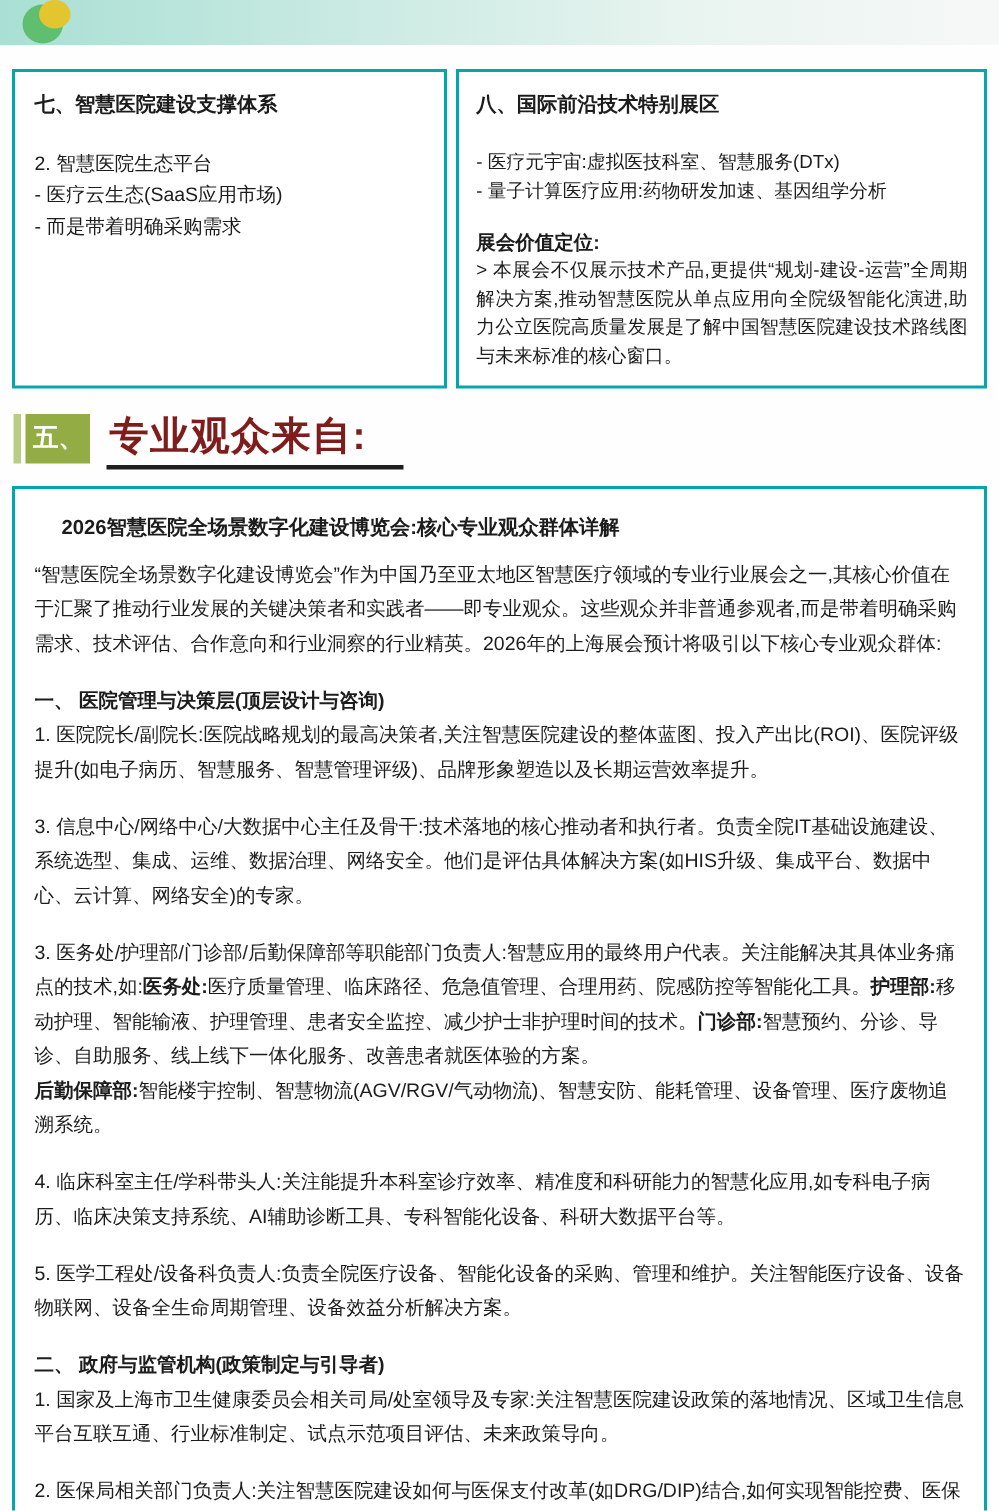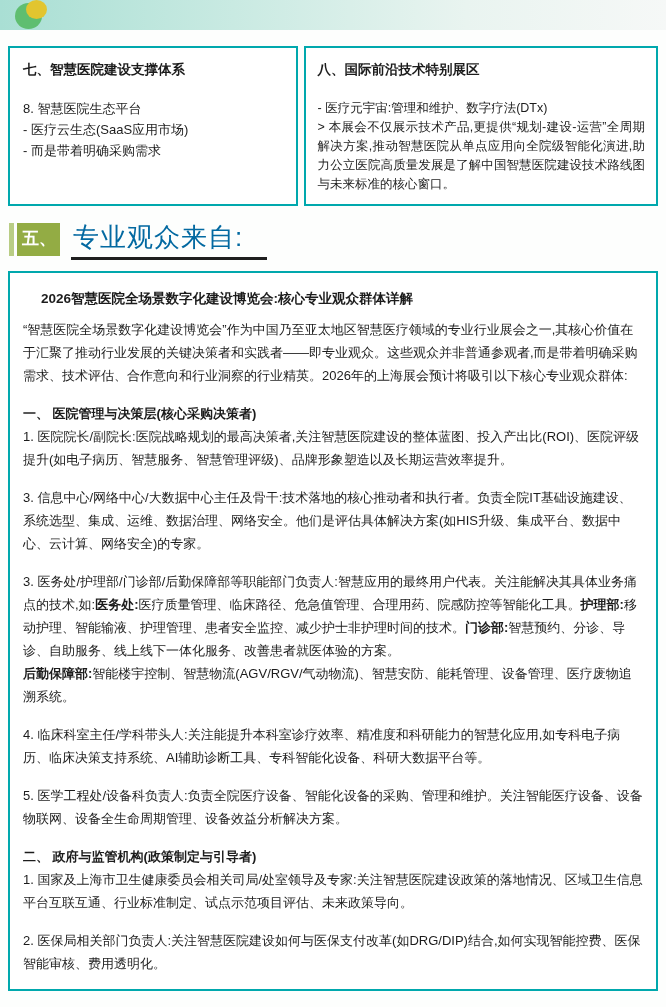--- a/index.html
+++ b/index.html
@@ -41,21 +41,21 @@
   
   .section-header { display:flex; align-items:flex-start; margin:17px 0 0 9px; }
   .sh-bar { width:5px; height:33px; background:#b9cd85; flex:none; }
   .sh-numbox {
     margin-left:3px; flex:none;
     background:#93ac44; color:#ffffff;
     font-weight:bold; font-size:17px;
     padding:6px 4px 8px 5px; line-height:19px;
   }
   .sh-title-wrap { margin-left:11px; border-bottom:3px solid #1f1f1f; padding:0 24px 6px 2px; }
-  .sh-title { color:#0369a1; font-size:26px; font-weight:normal; letter-spacing:1px; line-height:28px; }
+  .sh-title { color:#7f1d1d; font-size:26px; font-weight:bold; letter-spacing:1px; line-height:28px; }
   
   .main-card {
     margin:11px 8px 0 8px;
     border:2px solid #00a8ad; background:#ffffff;
     padding:13px 13px 14px 13px;
   }
   .mc-title { font-weight:bold; font-size:13.5px; line-height:20px; padding-left:18px; margin:3px 0 9px 0; }
   .para { font-size:13px; line-height:23px; margin:0 0 15px 0; text-align:left; }
   .para:last-child { margin-bottom:0; }
   .sec-heading { font-weight:bold; font-size:13px; line-height:23px; margin:0; }
@@ -68,48 +68,50 @@
 <div class="topbar">
   <span class="logo-green"></span>
   <span class="logo-yellow"></span>
 </div>
 
 <div class="cards-row">
 
   <div class="tcard tcard-left">
     <div class="tcard-title">七、智慧医院建设支撑体系</div>
     <div class="tgroup">
-      <div class="tline">8. 智慧医院生态平台</div>
+      <div class="tline">2. 智慧医院生态平台</div>
       <div class="tline">- 医疗云生态(SaaS应用市场)</div>
       <div class="tline">- 而是带着明确采购需求</div>
     </div>
   </div>
 
   <div class="tcard tcard-right">
     <div class="tcard-title">八、国际前沿技术特别展区</div>
     <div class="rlist">
-      <div class="rline">- 医疗元宇宙:管理和维护、数字疗法(DTx)</div>
+      <div class="rline">- 医疗元宇宙:虚拟医技科室、智慧服务(DTx)</div>
+      <div class="rline">- 量子计算医疗应用:药物研发加速、基因组学分析</div>
     </div>
+    <div class="rvalue-title">展会价值定位:</div>
     <div class="rvalue-text">&gt; 本展会不仅展示技术产品,更提供“规划-建设-运营”全周期解决方案,推动智慧医院从单点应用向全院级智能化演进,助力公立医院高质量发展是了解中国智慧医院建设技术路线图与未来标准的核心窗口。</div>
   </div>
 
 </div>
 
 <div class="section-header">
   <span class="sh-bar"></span>
   <span class="sh-numbox">五、</span>
   <span class="sh-title-wrap"><span class="sh-title">专业观众来自:</span></span>
 </div>
 
 <div class="main-card">
   <div class="mc-title">2026智慧医院全场景数字化建设博览会:核心专业观众群体详解</div>
 
   <p class="para">“智慧医院全场景数字化建设博览会”作为中国乃至亚太地区智慧医疗领域的专业行业展会之一,其核心价值在于汇聚了推动行业发展的关键决策者和实践者——即专业观众。这些观众并非普通参观者,而是带着明确采购需求、技术评估、合作意向和行业洞察的行业精英。2026年的上海展会预计将吸引以下核心专业观众群体:</p>
 
-  <p class="para sec-heading" style="margin-bottom:0;">一、 医院管理与决策层(核心采购决策者)</p>
+  <p class="para sec-heading" style="margin-bottom:0;">一、 医院管理与决策层(顶层设计与咨询)</p>
 
   <p class="para"><span class="lead">1. 医院院长/副院长:</span><span>医院战略规划的最高决策者,关注智慧医院建设的整体蓝图、投入产出比(ROI)、医院评级提升(如电子病历、智慧服务、智慧管理评级)、品牌形象塑造以及长期运营效率提升。</span></p>
 
   <p class="para"><span class="lead">3. 信息中心/网络中心/大数据中心主任及骨干:</span><span>技术落地的核心推动者和执行者。负责全院IT基础设施建设、系统选型、集成、运维、数据治理、网络安全。他们是评估具体解决方案(如HIS升级、集成平台、数据中心、云计算、网络安全)的专家。</span></p>
 
   <p class="para"><span class="lead">3. 医务处/护理部/门诊部/后勤保障部等职能部门负责人:</span><span>智慧应用的最终用户代表。关注能解决其具体业务痛点的技术,如:</span><span class="sublabel">医务处:</span><span>医疗质量管理、临床路径、危急值管理、合理用药、院感防控等智能化工具。</span><span class="sublabel">护理部:</span><span>移动护理、智能输液、护理管理、患者安全监控、减少护士非护理时间的技术。</span><span class="sublabel">门诊部:</span><span>智慧预约、分诊、导诊、自助服务、线上线下一体化服务、改善患者就医体验的方案。</span><br><span class="sublabel">后勤保障部:</span><span>智能楼宇控制、智慧物流(AGV/RGV/气动物流)、智慧安防、能耗管理、设备管理、医疗废物追溯系统。</span></p>
 
   <p class="para"><span class="lead">4. 临床科室主任/学科带头人:</span><span>关注能提升本科室诊疗效率、精准度和科研能力的智慧化应用,如专科电子病历、临床决策支持系统、AI辅助诊断工具、专科智能化设备、科研大数据平台等。</span></p>
 
   <p class="para"><span class="lead">5. 医学工程处/设备科负责人:</span><span>负责全院医疗设备、智能化设备的采购、管理和维护。关注智能医疗设备、设备物联网、设备全生命周期管理、设备效益分析解决方案。</span></p>

